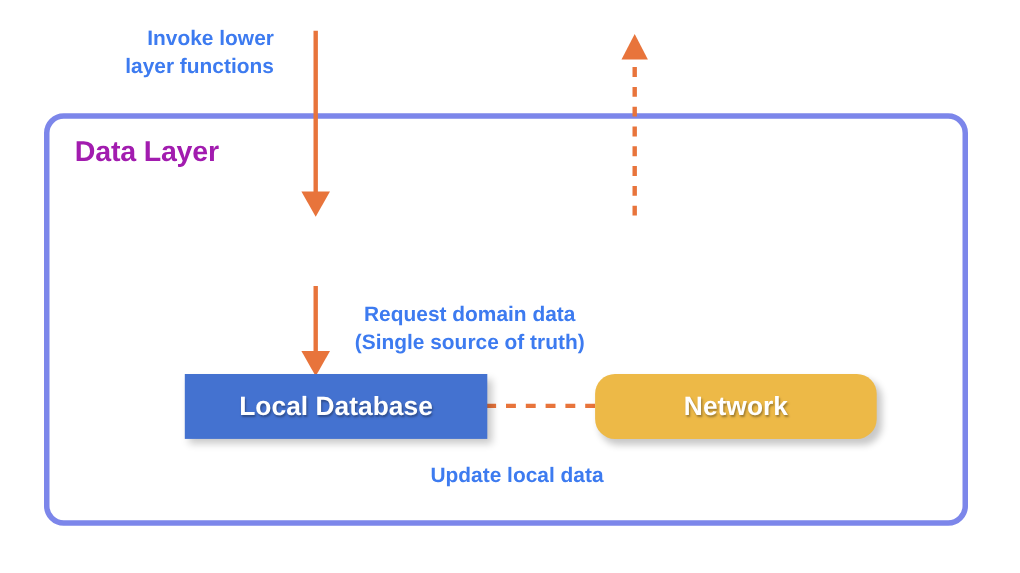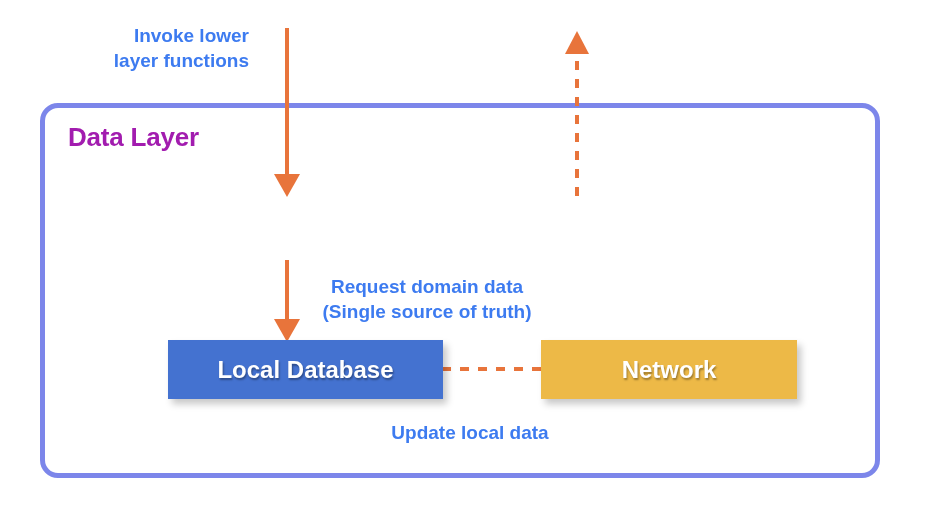--- a/index.html
+++ b/index.html
@@ -72,20 +72,21 @@
     font-size: 24px;
     margin-left: 36px;
   }
   .node-network {
     left: 541px;
     top: 340px;
     width: 256px;
     height: 59px;
     background: #edb947;
     font-size: 24px;
+    border-radius: 18px;
   }
 
   
   .conn-label {
     position: absolute;
     color: #3d7bf0;
     font-size: 19px;
     font-weight: bold;
     line-height: 25px;
     white-space: pre-line;

